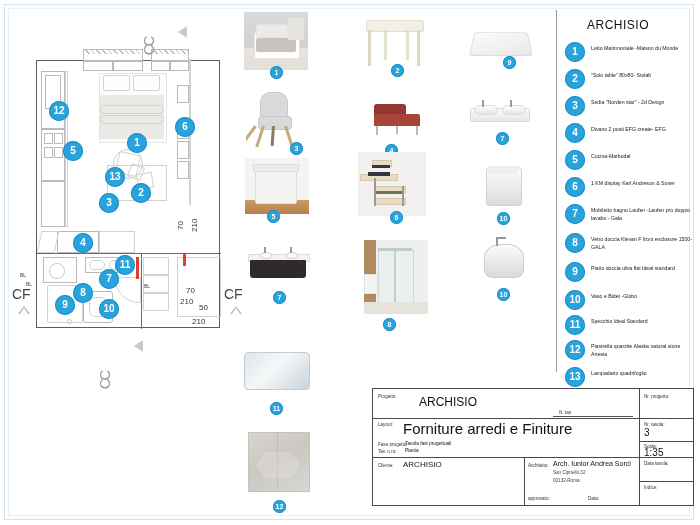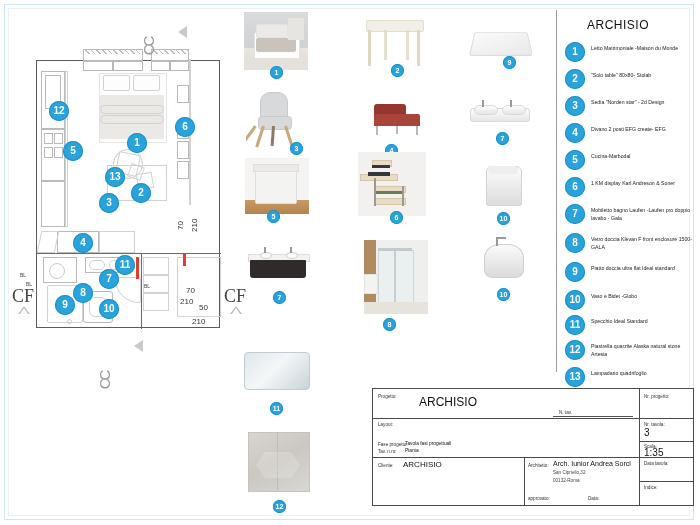--- a/index.html
+++ b/index.html
@@ -31,21 +31,21 @@
       repeating-linear-gradient(45deg,#bdbdbd 0 1px,transparent 1px 4px);}
   .redmark{position:absolute;background:#e23b30;}
   .circ{position:absolute;border:0.7px solid #cccccc;border-radius:50%;box-sizing:border-box;}
 
   .dimtxt{position:absolute;font-size:8px;color:#333;font-family:"Liberation Sans",sans-serif;}
   .dimtxt.rot{transform:rotate(-90deg);transform-origin:left top;}
   .tinylbl{position:absolute;font-size:5px;color:#444;}
 
   .ccmark{position:absolute;font-size:15px;color:#9a9a9a;letter-spacing:-2px;
           transform:rotate(-90deg);font-family:"Liberation Sans",sans-serif;}
-  .cfmark{position:absolute;font-size:18px;color:#444;font-family:Liberation Serif, serif;}
+  .cfmark{position:absolute;font-size:14px;color:#444;font-family:Liberation Sans, sans-serif;}
   .tri{position:absolute;width:0;height:0;}
   .tri-l{border-top:6px solid transparent;border-bottom:6px solid transparent;border-right:9px solid #c9c9c9;}
   .tri-out{position:absolute;width:0;height:0;border-left:6px solid transparent;
            border-right:6px solid transparent;border-bottom:8px solid #bdbdbd;}
   .tri-out:after{content:"";position:absolute;left:-4px;top:2px;width:0;height:0;
            border-left:4px solid transparent;border-right:4px solid transparent;border-bottom:6px solid #fff;}
 
   
   .photo{position:absolute;overflow:hidden;background:#fff;}
   .cap{position:absolute;}
@@ -490,20 +490,21 @@
     <div class="h" style="top:52px;left:266px;right:0;width:auto;"></div>
     <div class="h" style="top:68px;left:266px;"></div>
     <div class="h" style="top:92px;left:266px;"></div>
 
     <div class="tbl" style="left:5px;top:5px;">Progetto:</div>
     <div class="tbv" style="left:46px;top:6px;font-size:12px;">ARCHISIO</div>
     <div class="ul" style="left:180px;top:27px;width:80px;"></div>
     <div class="tbl" style="left:186px;top:21px;">N. tav.</div>
 
     <div class="tbl" style="left:5px;top:33px;">Layout:</div>
+    <div class="tbv" style="left:30px;top:31px;font-size:15px;">Forniture arredi e Finiture</div>
 
     <div class="tbl" style="left:5px;top:53px;">Fase progetto:</div>
     <div class="tbv" style="left:32px;top:52px;font-size:4.8px;">Tavola fasi progettuali</div>
     <div class="tbl" style="left:5px;top:60px;">Tav. n.ro:</div>
     <div class="tbv" style="left:32px;top:59px;font-size:4.8px;">Pianta</div>
 
     <div class="tbl" style="left:5px;top:74px;">Cliente:</div>
     <div class="tbv" style="left:30px;top:71px;font-size:8px;">ARCHISIO</div>
 
     <div class="tbl" style="left:155px;top:74px;">Architetto:</div>

